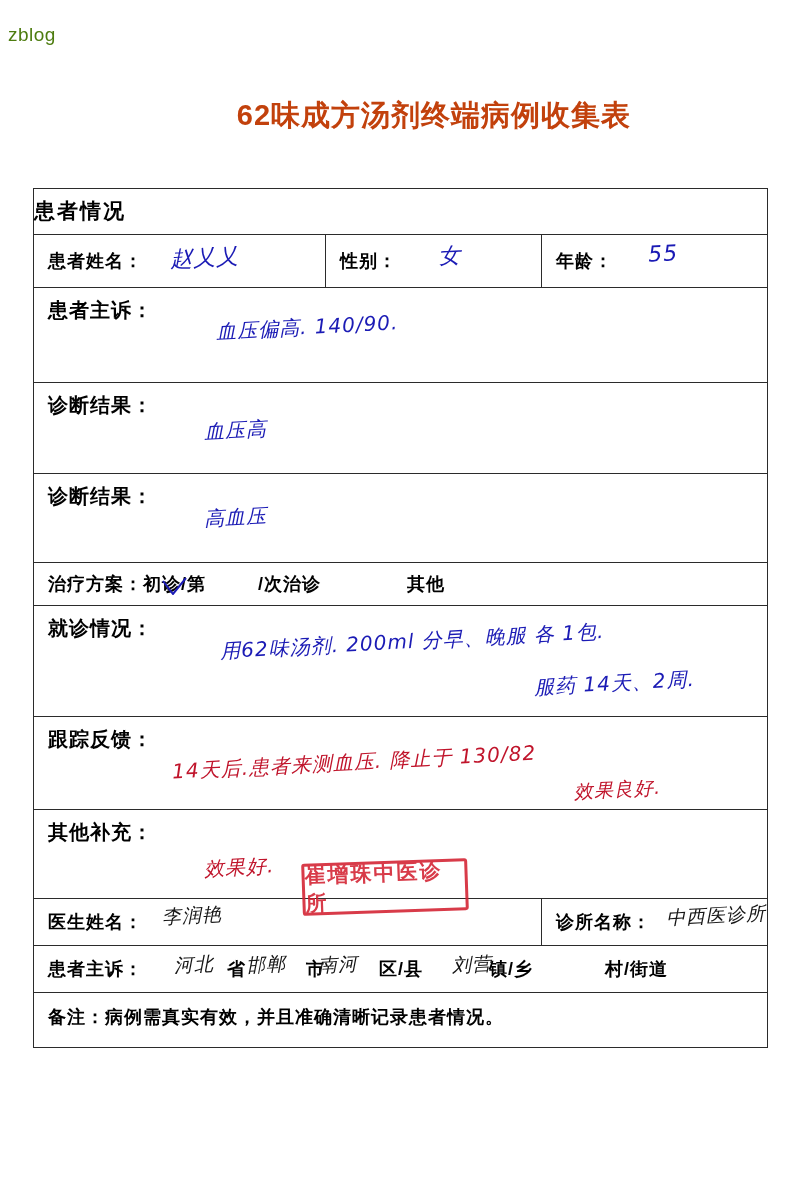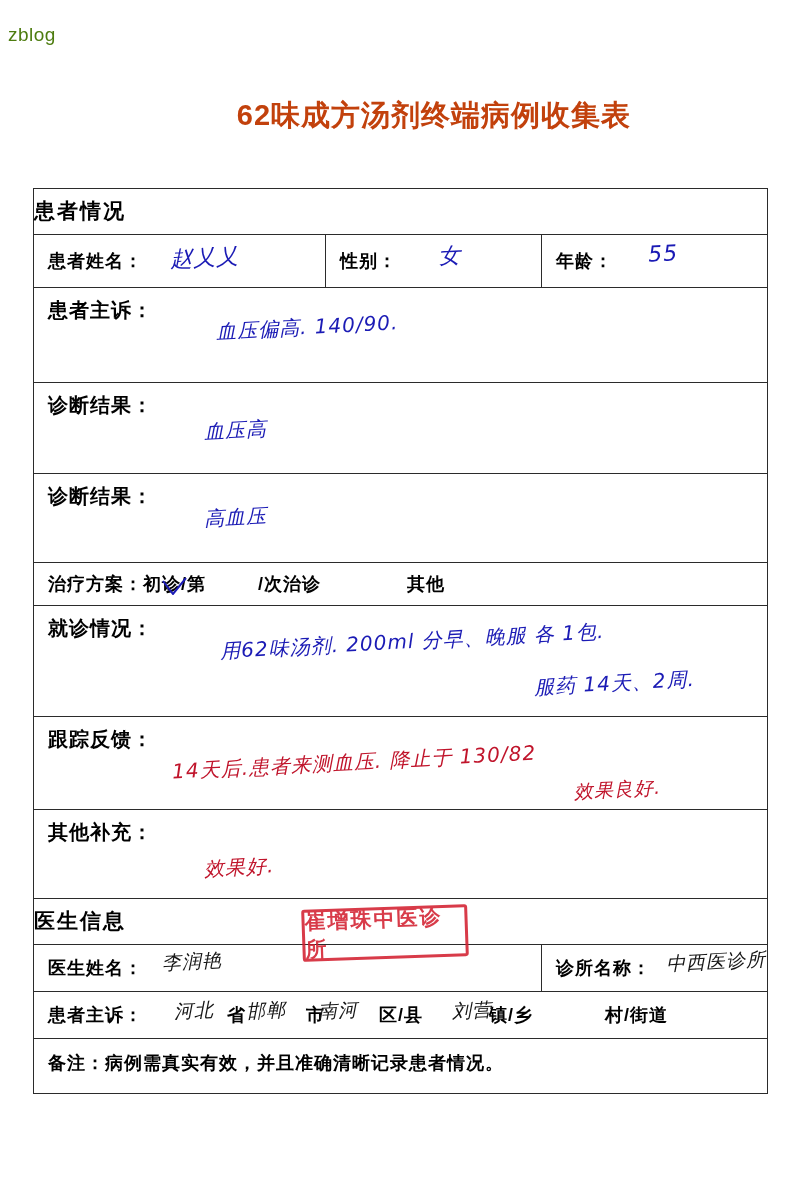--- a/index.html
+++ b/index.html
@@ -234,23 +234,20 @@
       </td>
     </tr>
 
     <tr>
       <td colspan="3" style="height:88px">
         <span class="lbl">其他补充：</span>
         <span class="hand red" style="left:170px; top:44px;">效果好.</span>
       </td>
     </tr>
 
-    <tr>
-      <td colspan="3" class="section-head">医生信息</td>
-    </tr>
 
     <tr>
       <td colspan="2" class="cell-mid" style="height:46px">
         <span class="lbl-inline">医生姓名：</span>
         <span class="hand blk" style="left:128px; top:4px; font-size:19px;">李润艳</span>
         <div class="stamp">崔增珠中医诊所</div>
       </td>
       <td class="cell-mid">
         <span class="lbl-inline">诊所名称：</span>
         <span class="hand blk" style="left:124px; top:4px; font-size:19px;">中西医诊所</span>

